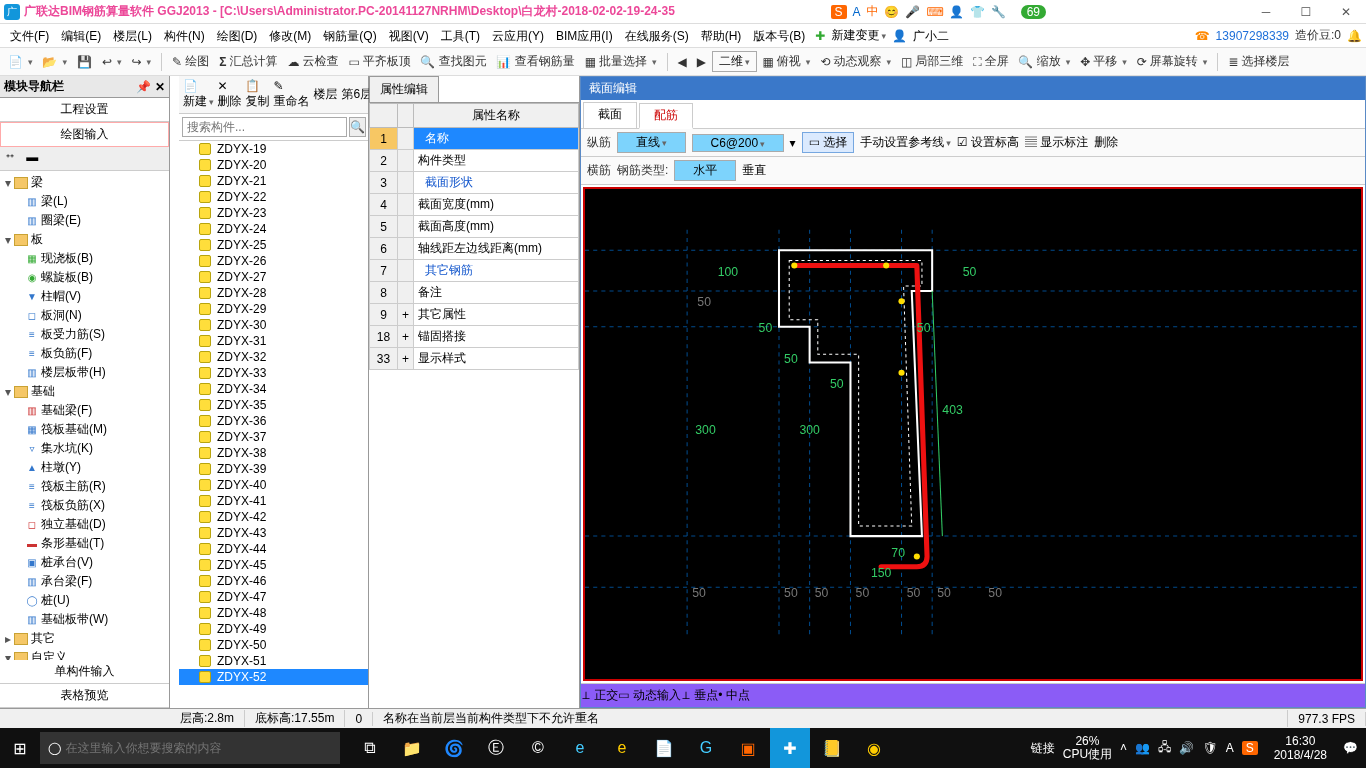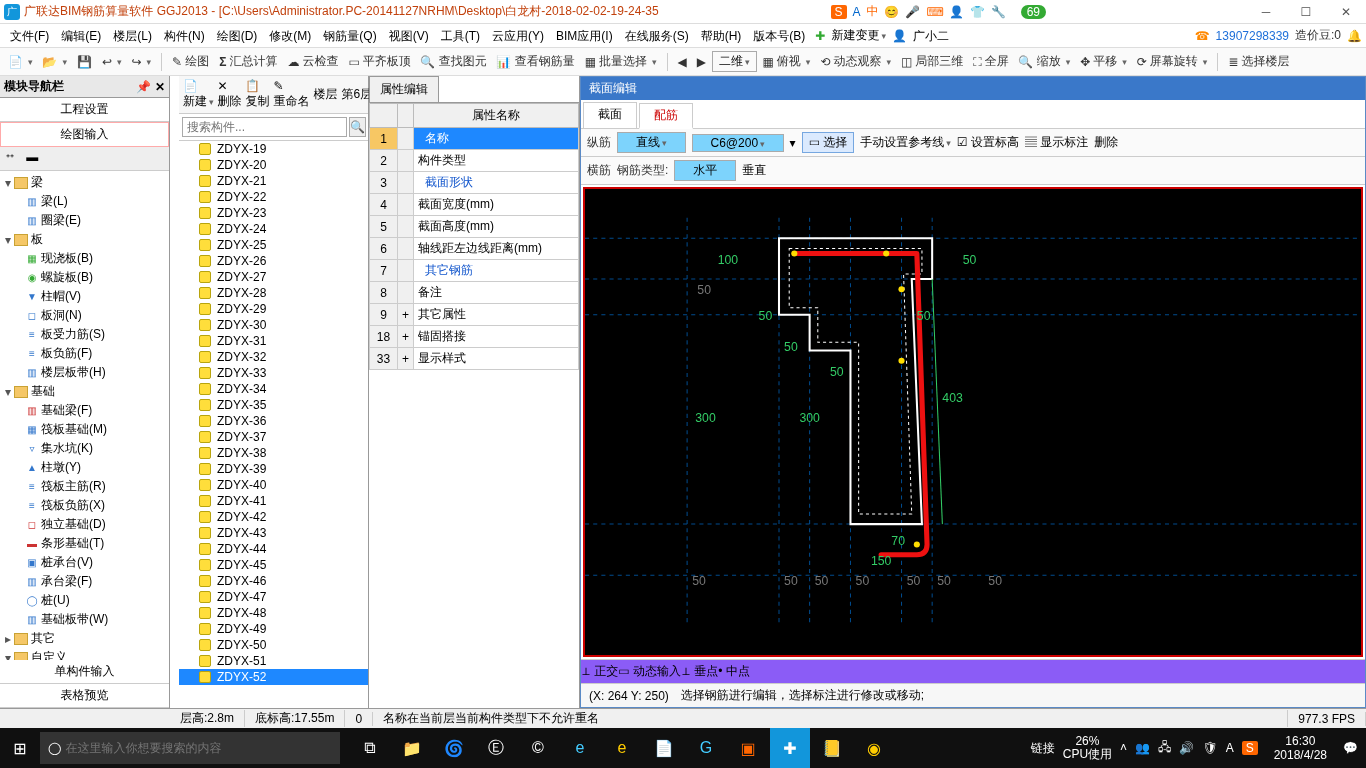--- a/index.html
+++ b/index.html
@@ -1,20 +1,20 @@
 <!DOCTYPE html>
 <html><head>
 <meta charset="utf-8">
 <style>
 * { margin: 0; padding: 0; box-sizing: border-box; font-family: "Microsoft YaHei", SimSun, sans-serif; font-size: 12px; }
 body { background: #f0f0f0; overflow: hidden; }
 .window { width: 1366px; height: 768px; display: flex; flex-direction: column; background: #fff; }
 .titlebar { height: 24px; background: #fff; display: flex; align-items: center; border-bottom: 1px solid #ddd; }
 .titlebar .icon { width: 16px; height: 16px; background: #1296db; border-radius: 3px; margin: 0 4px; color:#fff; text-align:center; line-height:16px; font-size:10px;}
-.titlebar .title { flex: 1; color: #c2410c; font-size: 12px; }
+.titlebar .title { flex: 1; color: #ec4899; font-size: 12px; font-weight: bold; }
 .ime-bar { display:flex; align-items:center; gap:6px; color:#f60; padding:0 4px;}
 .ime-bar .s { background:#f60; color:#fff; padding:0 4px; border-radius:2px;}
 .titlebar .ctrls { display: flex; }
 .titlebar .ctrls div { width: 40px; height: 24px; text-align: center; line-height: 24px; color:#555;}
 .badge-green { background:#3a3; color:#fff; border-radius:10px; padding:0 6px; margin:0 200px 0 10px;}
 .menubar { height: 24px; display: flex; align-items: center; padding: 0 4px; background:#fff; border-bottom:1px solid #ddd;}
 .menubar .mi { padding: 0 6px; line-height:24px; cursor:default;}
 .menubar .right { margin-left:auto; display:flex; align-items:center; gap:6px; color:#333;}
 .menubar .right .u { color:#1e6fd9;}
 .toolbar { height: 28px; display: flex; align-items: center; padding: 0 4px; background:#fafafa; border-bottom:1px solid #ddd; gap:2px;}
@@ -628,24 +628,20 @@
                   <line x1="340" y1="60" x2="350" y2="300"></line>
                 </g>
             </svg>
           </div>
           <div class="bt-tools">
             <span>⊥ <span>正交</span></span>
             <span>▭ <span>动态输入</span></span>
             <span>⊥ <span>垂点</span></span>
             <span>• <span>中点</span></span>
           </div>
-          <div class="cad-status">
-            <span>(X: 264 Y: 250)</span>
-            <span>选择钢筋进行编辑，选择标注进行修改或移动;</span>
-          </div>
         </div>
       </div>
     </div>
   </div>
 
   <div class="statusbar">
     <div class="cell" style="width:170px"></div>
     <div class="cell">层高:2.8m</div>
     <div class="cell">底标高:17.55m</div>
     <div class="cell">0</div>

